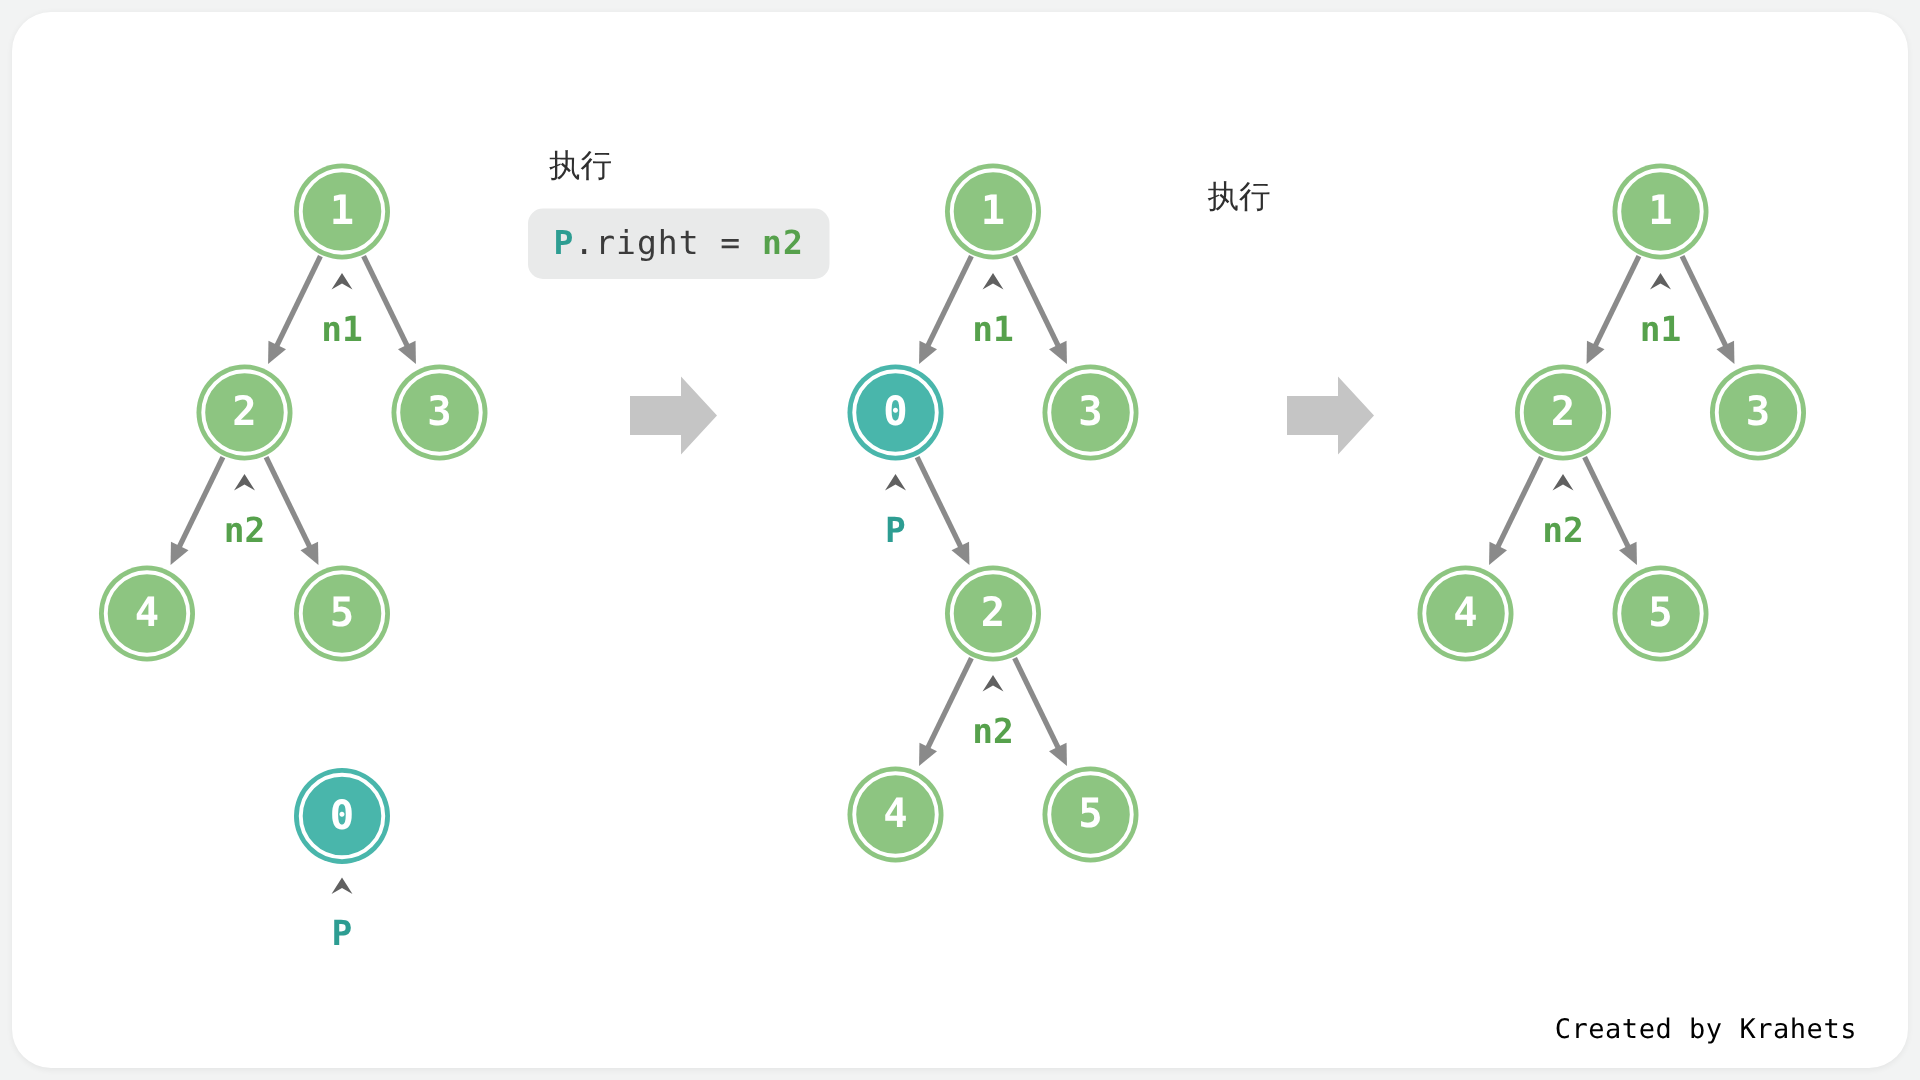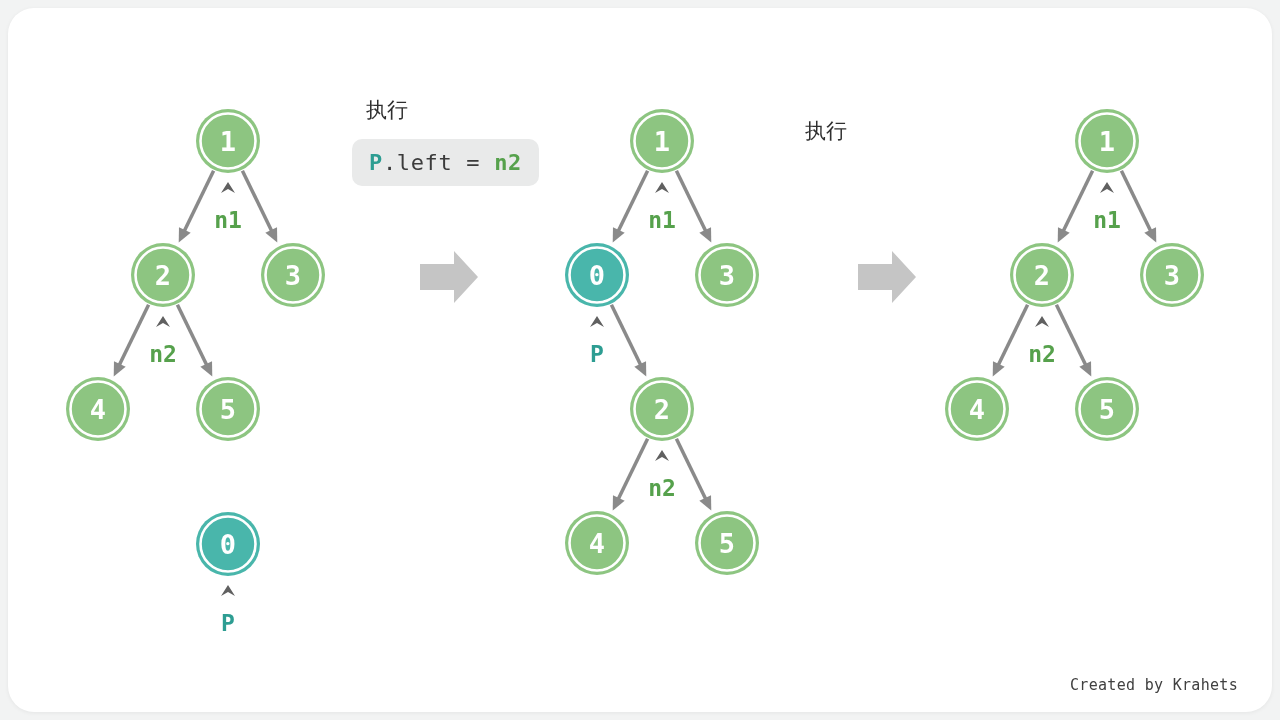--- a/index.html
+++ b/index.html
@@ -32,21 +32,21 @@
     letter-spacing:0.03em;
     white-space:pre;
   }
   .code-line{display:block;}
   .seg-plain{color:#3b3b3b;font-weight:400;}
   .seg-green{color:#56a14c;font-weight:bold;}
   .seg-teal{color:#2d9d92;font-weight:bold;}
   .footer{
     position:absolute;right:42px;top:676px;
     font-family:"DejaVu Sans Mono",monospace;
-    font-size:15px;color:#404040;letter-spacing:0.02em;
+    font-size:18px;color:#000000;letter-spacing:0.02em;
     z-index:3;
   }
   .node-text{
     font-family:"DejaVu Sans Mono",monospace;
     font-weight:bold;
   }
 </style>
 </head>
 <body>
 
@@ -185,20 +185,20 @@
       </g>
       <path d="M 1107 182 L 1114 193 L 1107 189 L 1100 193 Z" fill="#606060"></path>
       <text x="1107" y="220" fill="#56a14c" font-size="23" font-weight="bold" text-anchor="middle" dominant-baseline="central" class="node-text">n1</text>
       <path d="M 1042 316 L 1049 327 L 1042 323 L 1035 327 Z" fill="#606060"></path>
       <text x="1042" y="354" fill="#56a14c" font-size="23" font-weight="bold" text-anchor="middle" dominant-baseline="central" class="node-text">n2</text>
     </g>
   </svg>
 
 <div class="exec-block" id="exec-0">
   <div class="exec-title">执行</div>
-  <div class="code-box"><span class="code-line"><span class="seg-teal">P</span><span class="seg-plain">.left = </span><span class="seg-green">n2</span></span></div>
+  <div class="code-box"><span class="code-line"><span class="seg-teal">P</span><span class="seg-plain">.right = </span><span class="seg-green">n2</span></span></div>
 </div>
 
 <div class="exec-block" id="exec-1">
   <div class="exec-title">执行</div>
 </div>
 
 <div class="footer">Created by Krahets</div>
 
 </body></html>

